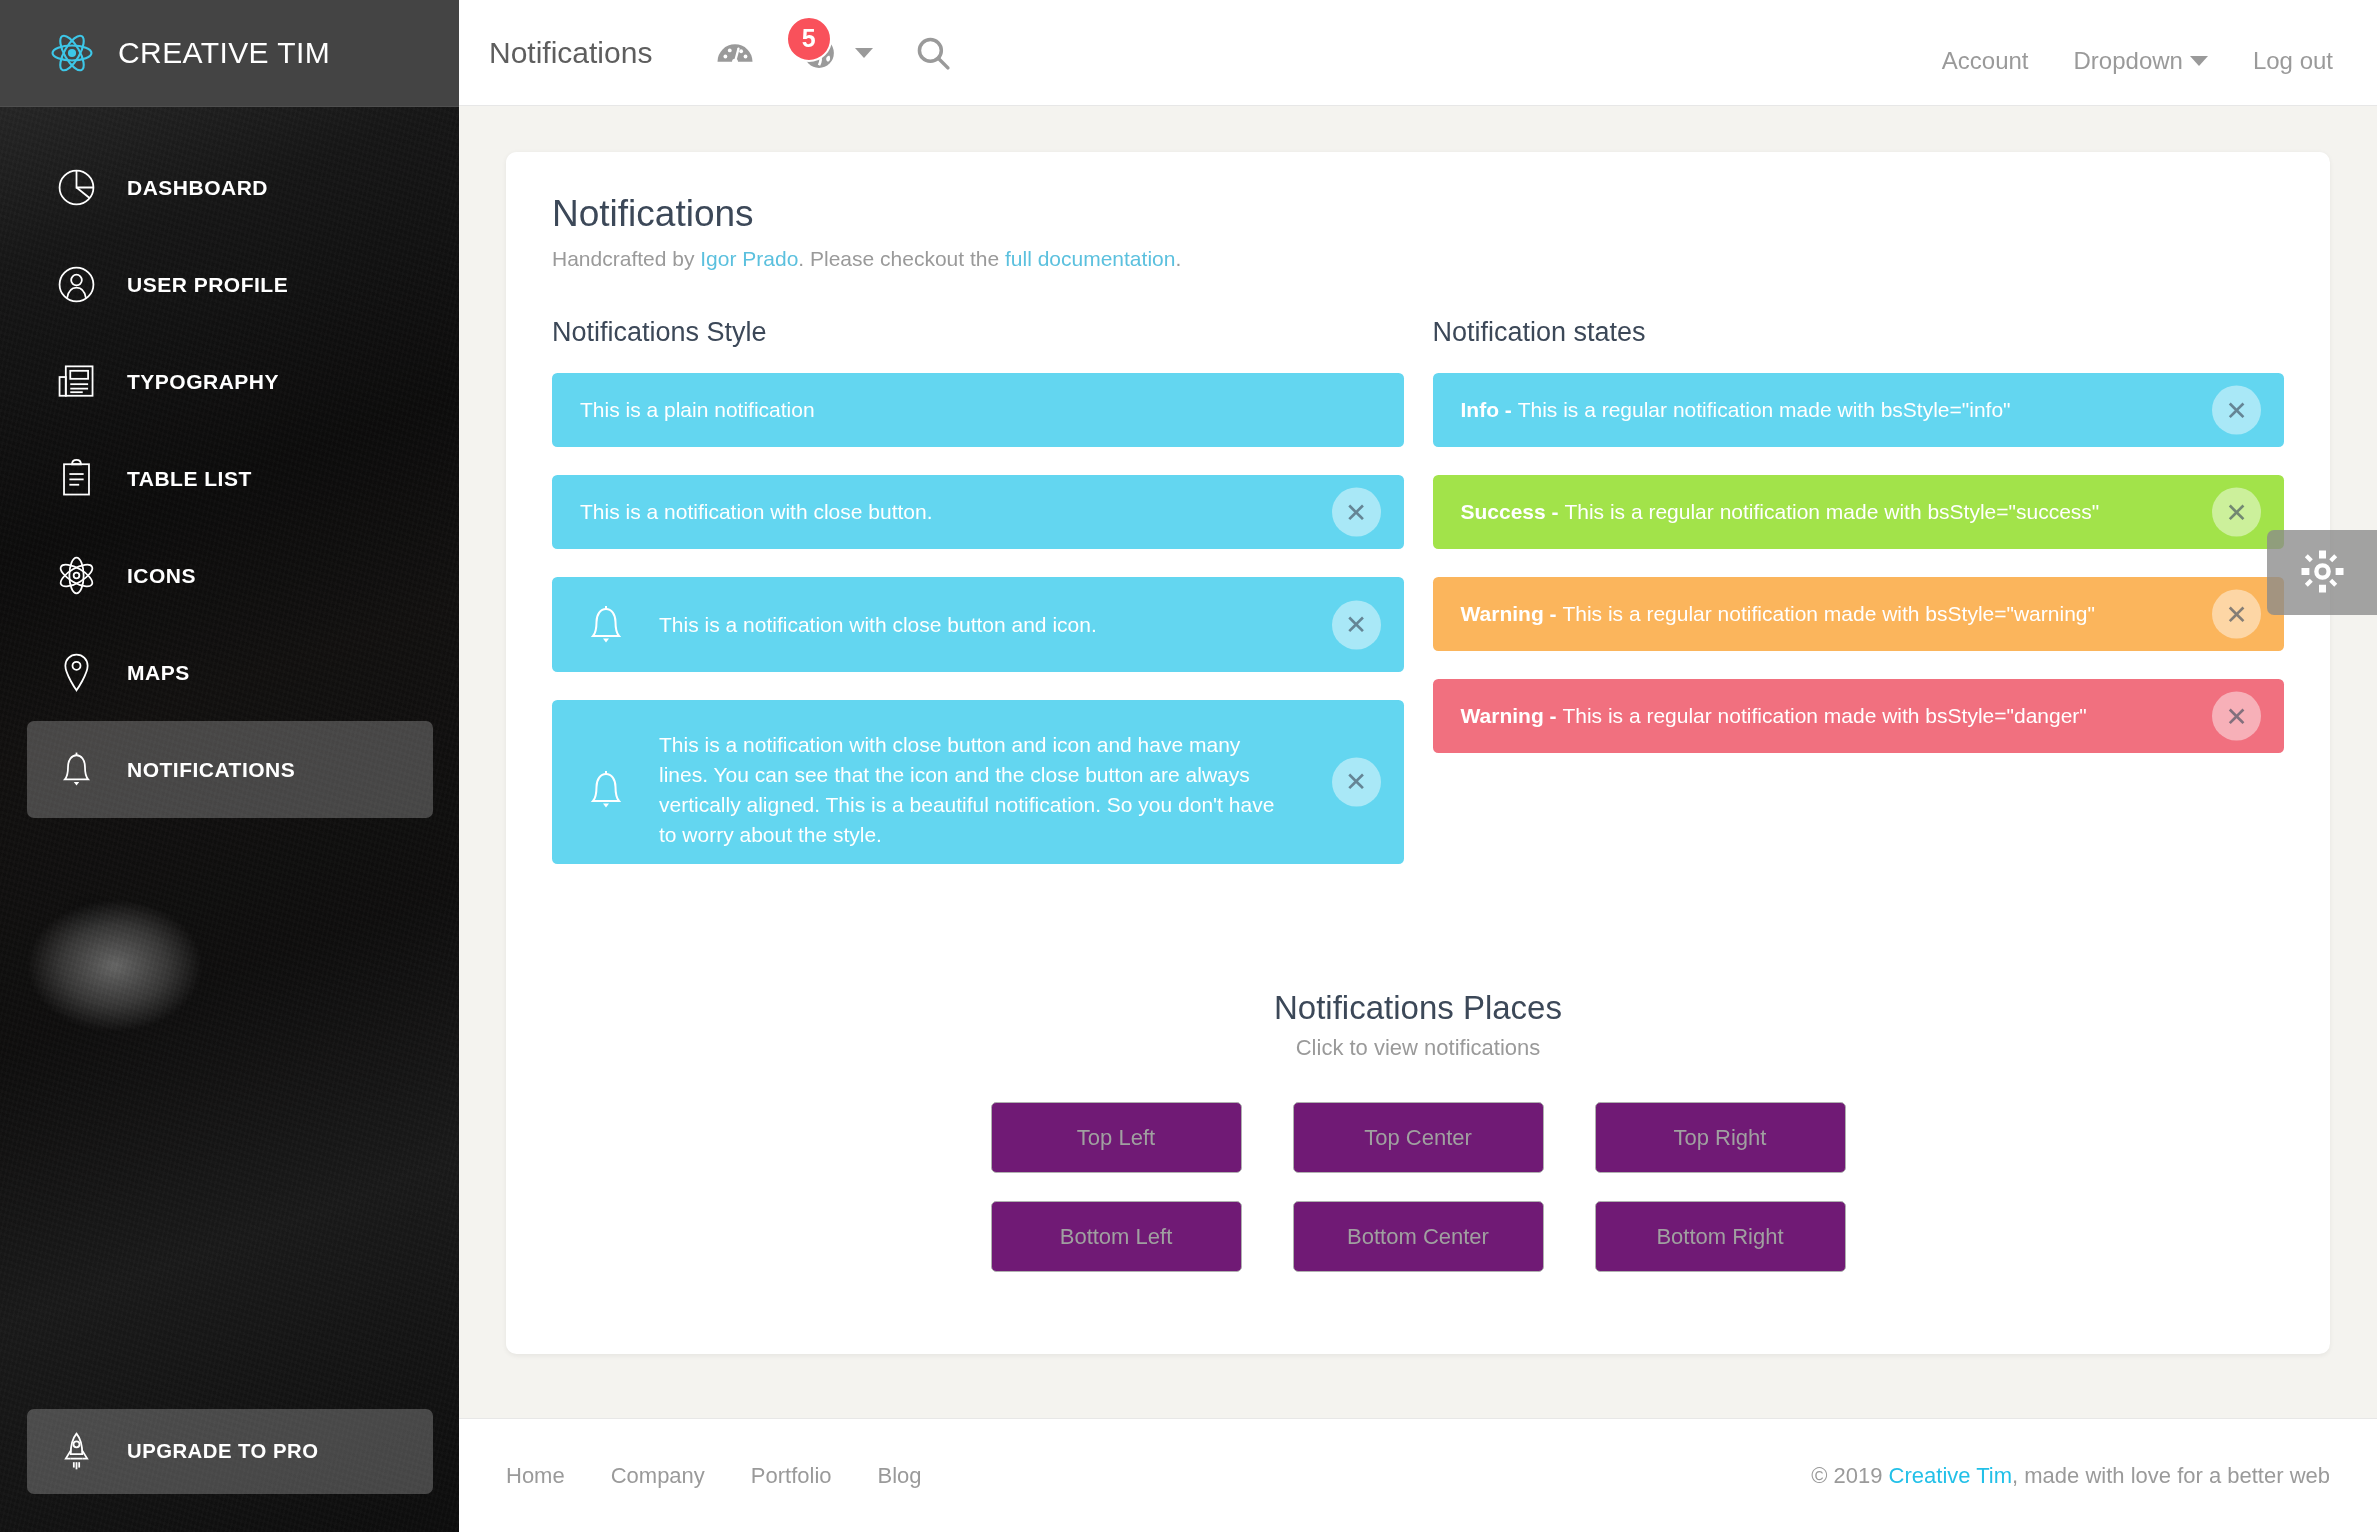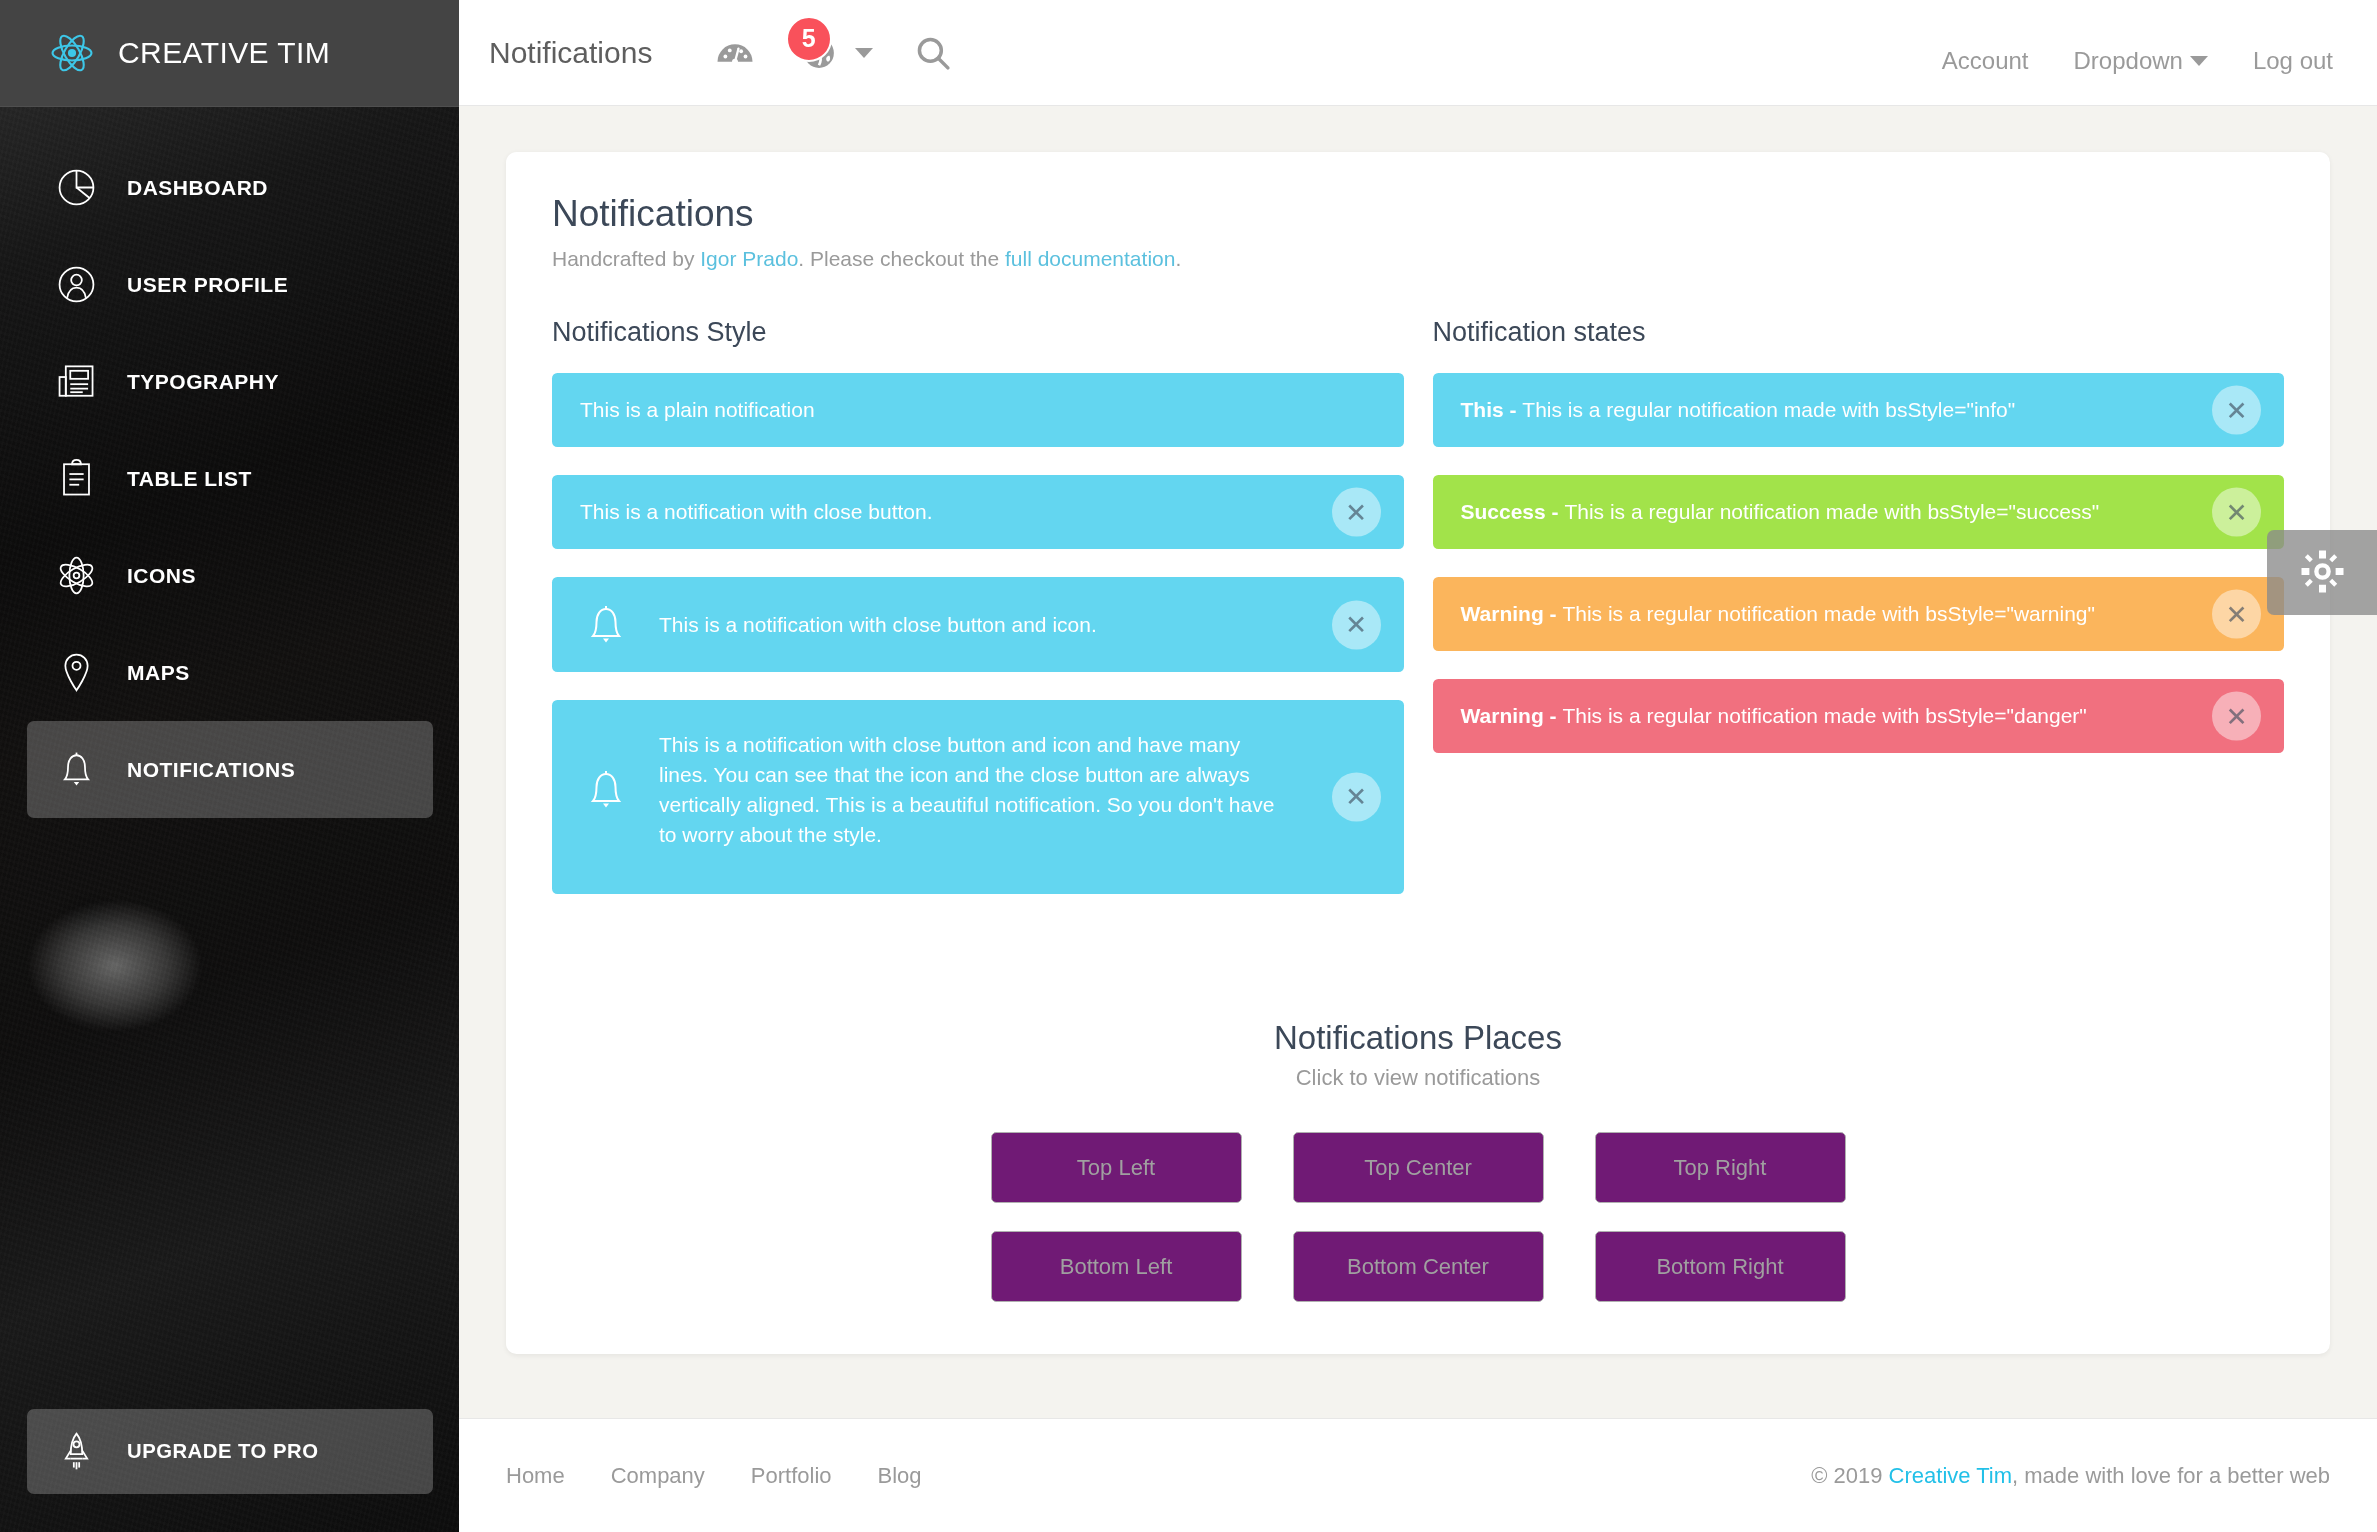--- a/index.html
+++ b/index.html
@@ -158,21 +158,21 @@
     position: absolute; right: 23px; top: 50%;
     transform: translateY(-50%);
     width: 49px; height: 49px; border-radius: 50%;
     background: rgba(255,255,255,0.45);
     display: flex; align-items: center; justify-content: center;
     color: rgba(60,72,88,0.62); font-size: 26.5px; line-height: 1;
     cursor: pointer; border: none;
     font-family: "Liberation Sans", sans-serif;
   }
   .alert.plain { padding-right: 28px; }
-  .alert.tall { padding-top: 30px; padding-bottom: 44px; align-items: center; }
+  .alert.tall { padding-top: 30px; padding-bottom: 14px; align-items: center; }
   .alert.tall .alert-body { max-width: 619px; }
 
   .places { margin-top: 97px; text-align: center; }
   .places-title { font-size: 33px; color: #3c4858; font-weight: 400; }
   .places-sub { font-size: 22px; color: #9a9a9a; margin-top: 8.8px; }
   .places-grid {
     margin: 41px auto 0 auto;
     display: grid;
     grid-template-columns: repeat(3, 251px);
     gap: 28px 51px;
@@ -435,21 +435,21 @@
               </span>
               <span class="alert-body">This is a notification with close button and icon and have many lines. You can see that the icon and the close button are always vertically aligned. This is a beautiful notification. So you don't have to worry about the style.</span>
               <button class="close">✕</button>
             </div>
           </div>
 
           <div class="col">
             <div class="col-head">Notification states</div>
 
             <div class="alert info">
-              <span class="alert-body"><span class="lead">This - </span><span>This is a regular notification made with bsStyle="info"</span></span>
+              <span class="alert-body"><span class="lead">Info - </span><span>This is a regular notification made with bsStyle="info"</span></span>
               <button class="close">✕</button>
             </div>
 
             <div class="alert success">
               <span class="alert-body"><span class="lead">Success - </span><span>This is a regular notification made with bsStyle="success"</span></span>
               <button class="close">✕</button>
             </div>
 
             <div class="alert warning">
               <span class="alert-body"><span class="lead">Warning - </span><span>This is a regular notification made with bsStyle="warning"</span></span>

